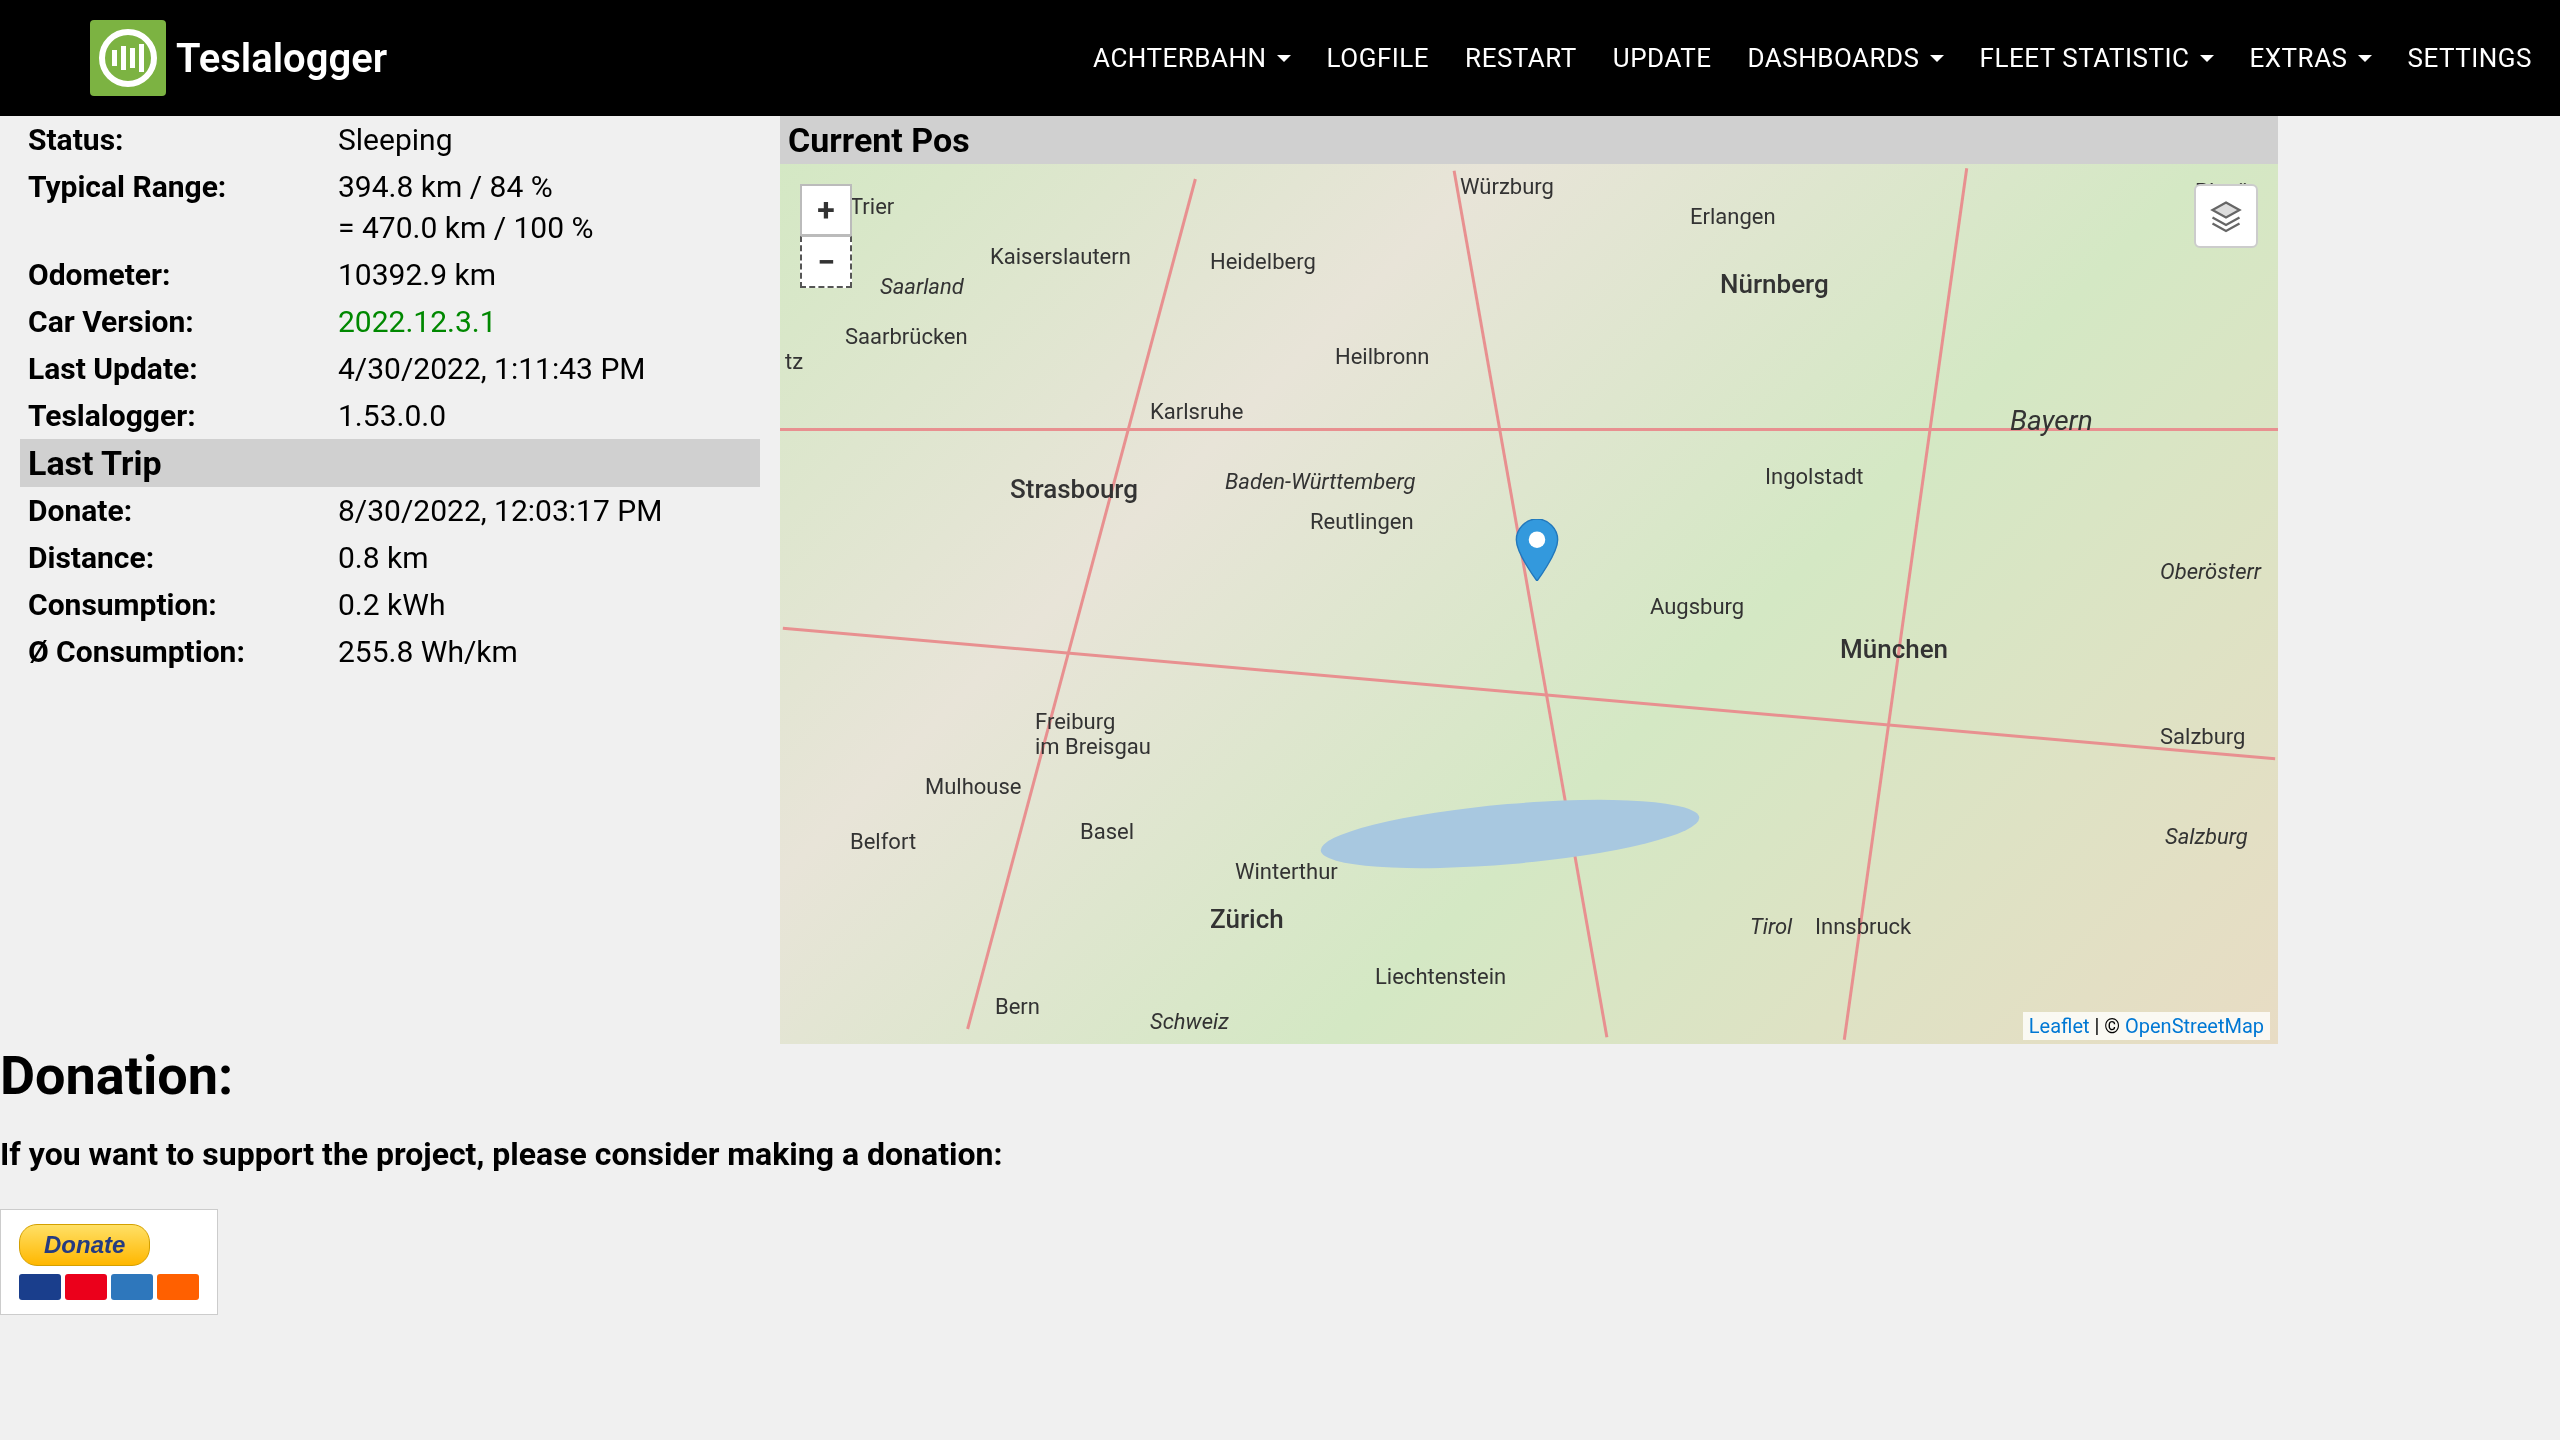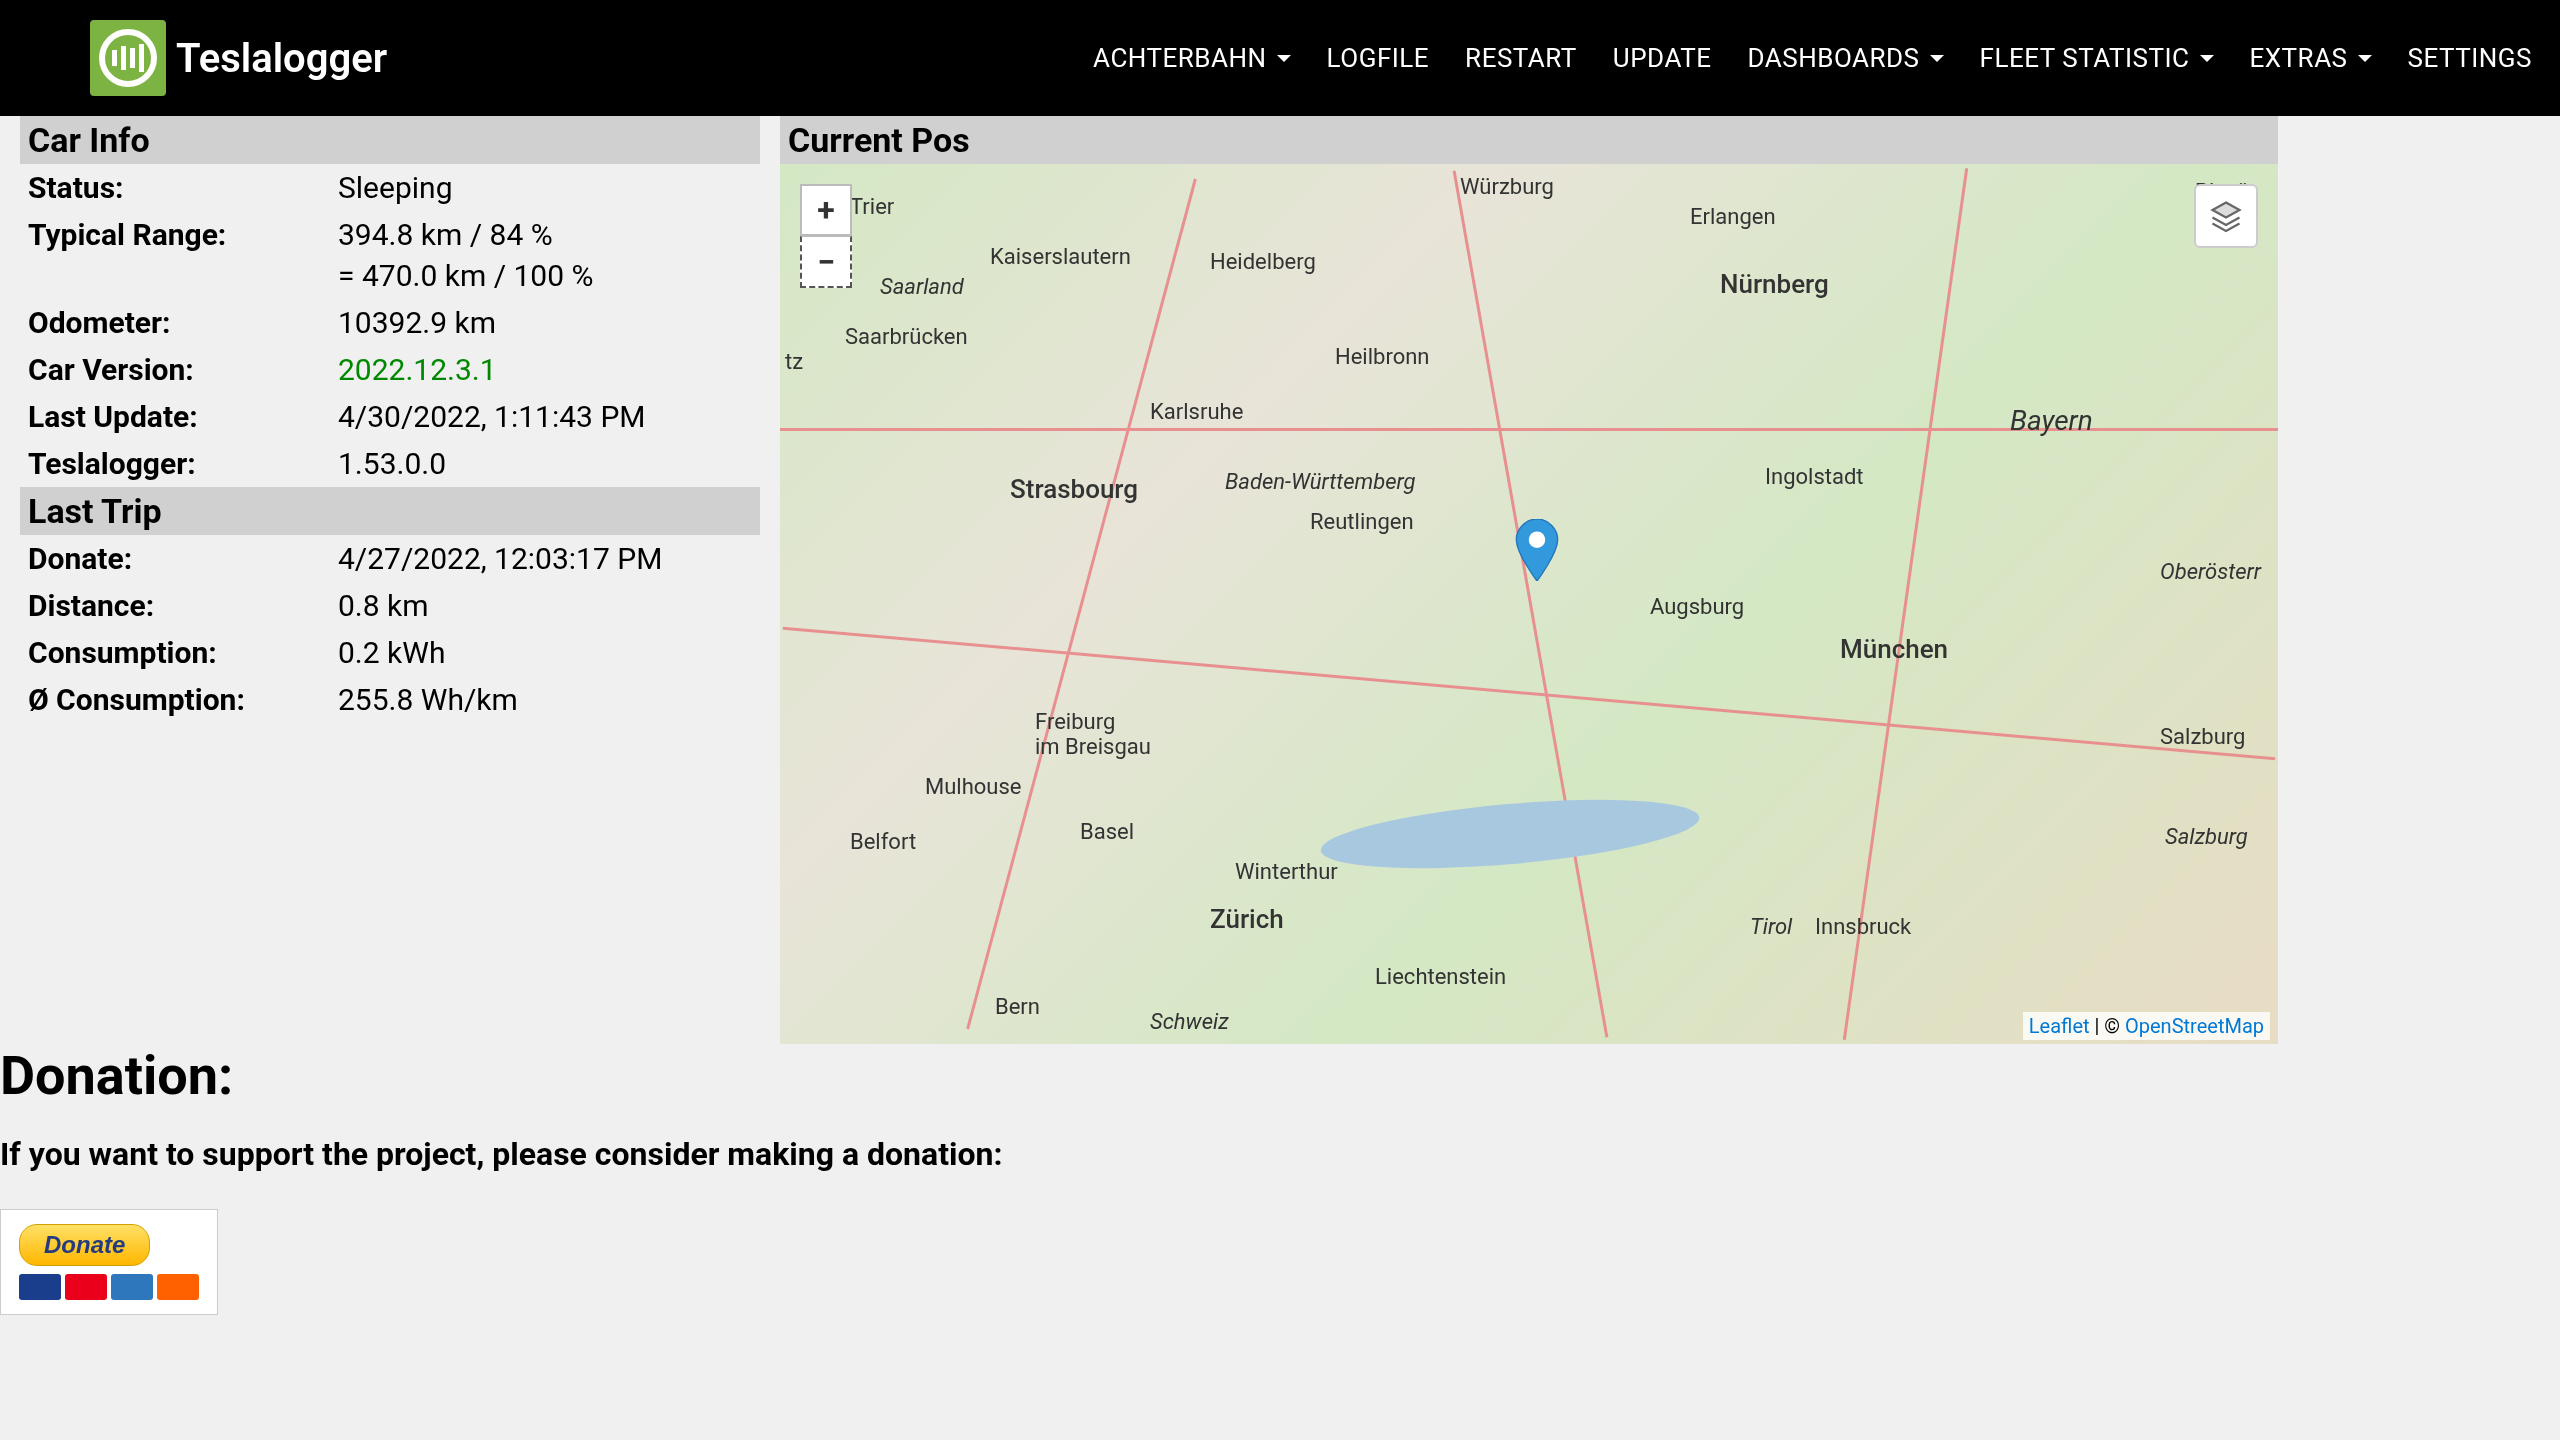--- a/index.html
+++ b/index.html
@@ -96,21 +96,20 @@
         <span class="dropdown-caret"></span>
       </div>
     <div class="nav-item">
         <span>SETTINGS</span>
       </div>
   </div>
 </div>
 
 <div class="content">
   <div class="left-panel">
-    <div class="section-header">Car Info</div>
     <div class="info-row">
         <div class="info-label">Status:</div>
         <div class="info-value">Sleeping</div>
       </div>
     <div class="info-row">
         <div class="info-label">Typical Range:</div>
         <div class="info-value">394.8 km / 84 %</div>
       </div>
     <div class="info-subvalue">= 470.0 km / 100 %</div>
     <div class="info-row">
@@ -126,21 +125,21 @@
         <div class="info-value">4/30/2022, 1:11:43 PM</div>
       </div>
     <div class="info-row">
         <div class="info-label">Teslalogger:</div>
         <div class="info-value">1.53.0.0</div>
       </div>
 
     <div class="section-header">Last Trip</div>
     <div class="info-row">
         <div class="info-label">Donate:</div>
-        <div class="info-value">4/27/2022, 12:03:17 PM</div>
+        <div class="info-value">8/30/2022, 12:03:17 PM</div>
       </div>
     <div class="info-row">
         <div class="info-label">Distance:</div>
         <div class="info-value">0.8 km</div>
       </div>
     <div class="info-row">
         <div class="info-label">Consumption:</div>
         <div class="info-value">0.2 kWh</div>
       </div>
     <div class="info-row">

